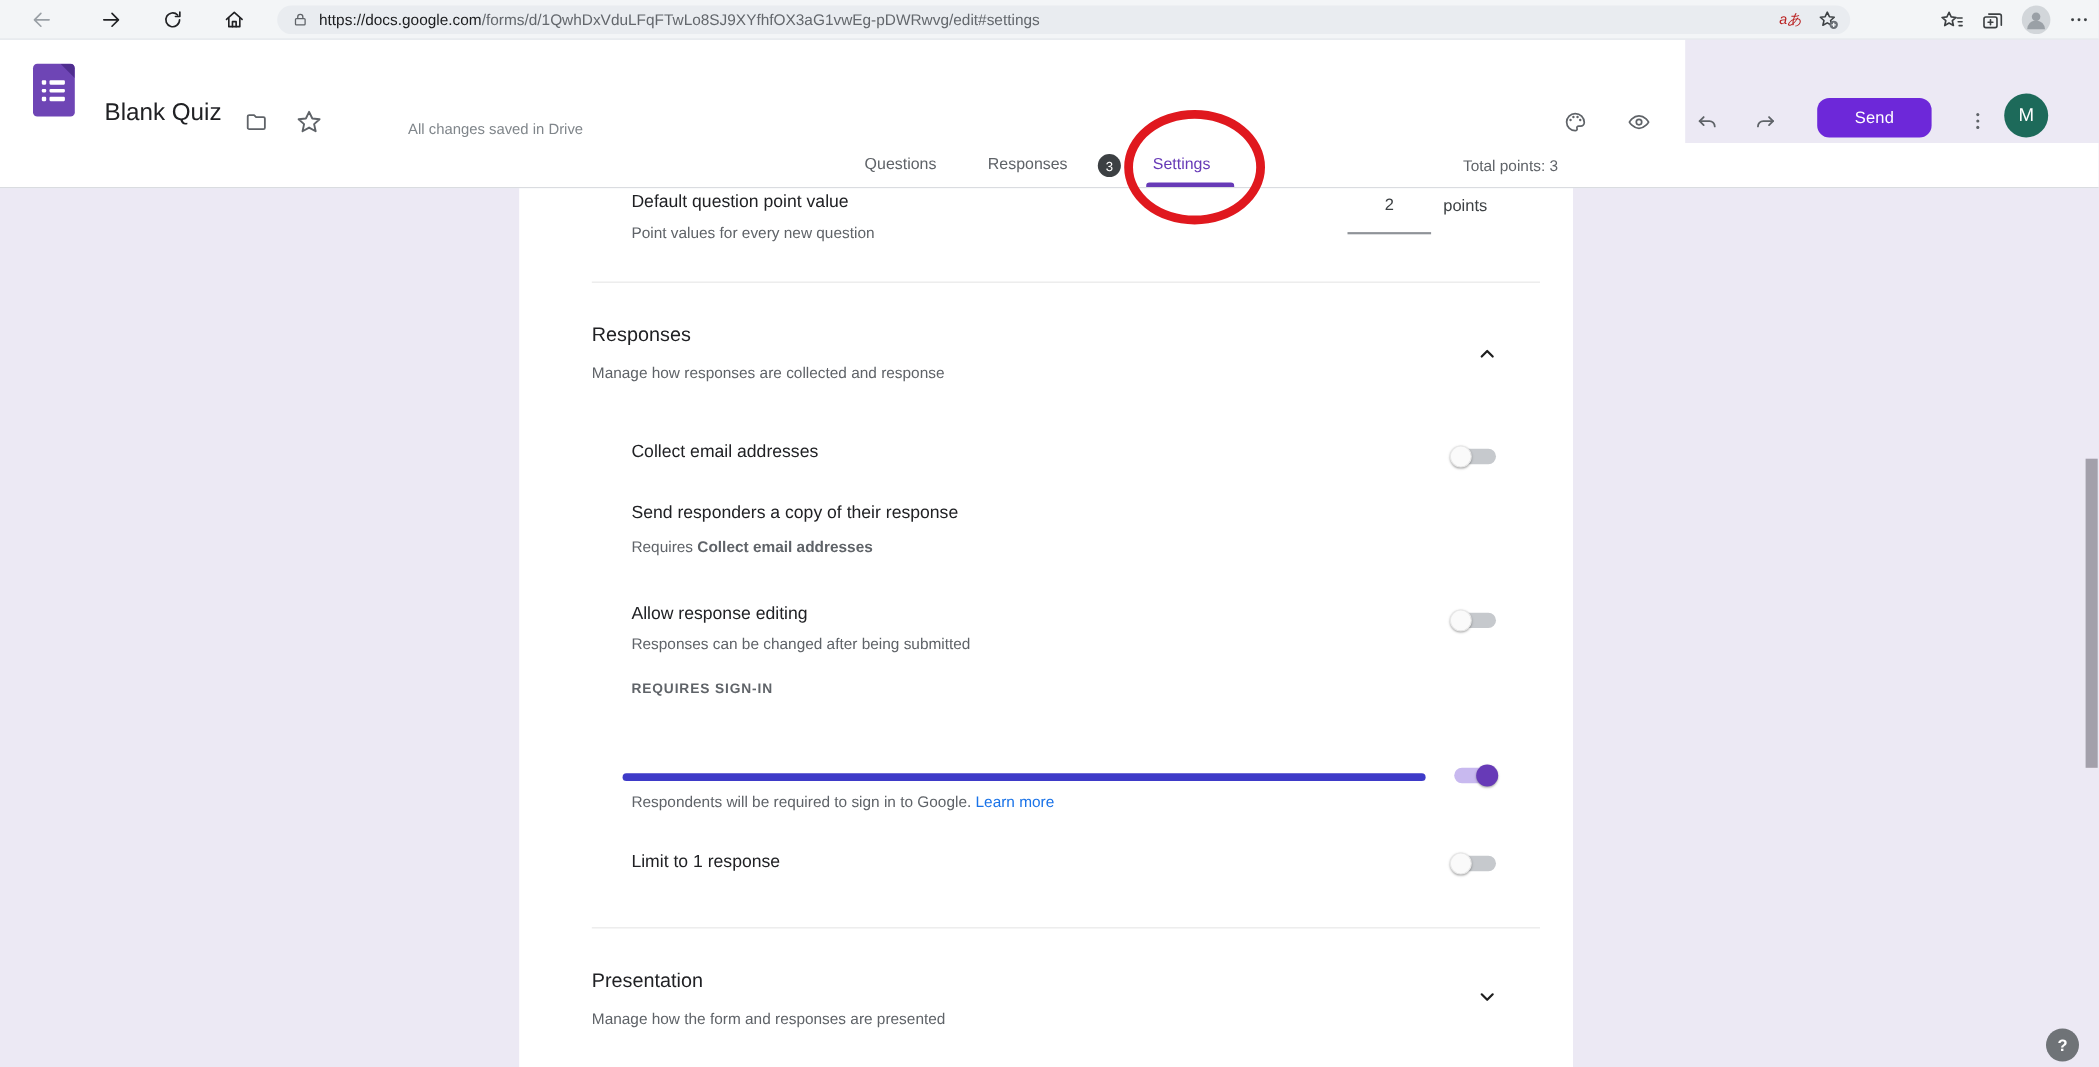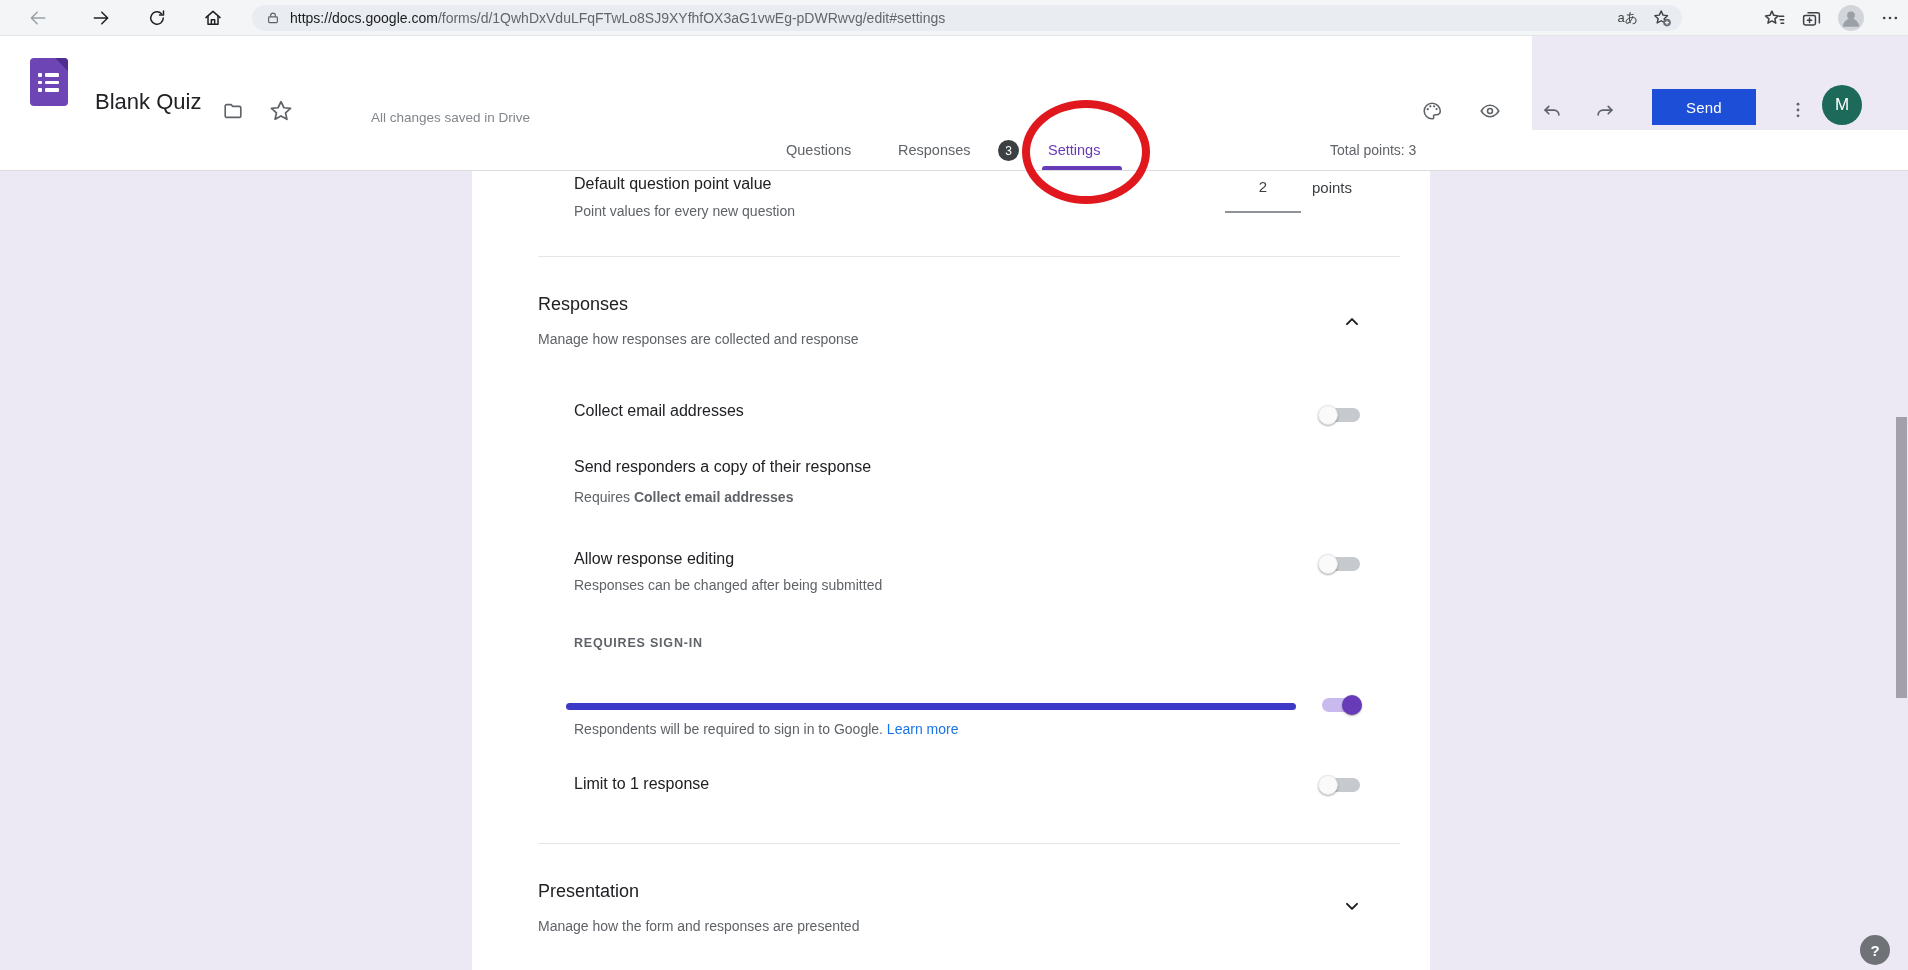--- a/index.html
+++ b/index.html
@@ -11,35 +11,35 @@
 
   
   .browser-bar { position:absolute; top:0; left:0; width:1908px; height:36px; background:#f3f5f7; border-bottom:1px solid #e2e5e9; z-index:30; }
   .nav-ico { position:absolute; top:8px; width:20px; height:20px; }
   .addr-field { position:absolute; left:252px; top:5px; width:1430px; height:26px; background:#e9ecf0; border-radius:13px; }
   .lock-ico { position:absolute; left:14px; top:6px; width:14px; height:14px; color:#5f6368; }
   .url { position:absolute; left:38px; top:0; height:26px; line-height:26px; font-size:14px; white-space:nowrap; }
   .url .host { color:#1b1c1e; }
   .url .path { color:#63676c; }
   .addr-right { position:absolute; right:10px; top:0; height:26px; display:flex; align-items:center; gap:14px; }
-  .translate-btn { font-size:13px; color:#404040; }
+  .translate-btn { font-size:13px; color:#b91c1c;font-style:italic; }
   .tb-right { position:absolute; right:8px; top:0; height:36px; display:flex; align-items:center; gap:16px; }
 
   
   .forms-header { position:absolute; top:36px; left:0; width:1532px; height:94px; background:#fff; z-index:10; }
   .logo { position:absolute; left:30px; top:22px; width:38px; height:48px; background:#6e45b5; border-radius:4px; }
   .logo .fold { position:absolute; top:0; right:0; width:13px; height:13px; background:#4f2d8f; clip-path:polygon(0 0,100% 0,100% 100%); border-top-right-radius:4px; }
   .logo .rows { position:absolute; left:8px; top:15px; }
   .logo .lrow { display:flex; align-items:center; margin-bottom:4px; }
   .logo .dot { width:3.5px; height:3.5px; background:#fff; border-radius:1px; margin-right:3.5px; }
   .logo .bar { width:14px; height:3.5px; background:#fff; border-radius:1px; }
   .form-title { position:absolute; left:95px; top:53px; font-size:22px; color:#202124; }
   .hdr-ico { position:absolute; top:64px; width:22px; height:22px; color:#5f6368; }
   .saved-status { position:absolute; left:327px; top:74px; font-size:13.5px; color:#80868b;margin-left:44px; }
-  .send-btn { position:absolute; left:1652px; top:53px; width:104px; height:36px; background:#1d4ed8; color:#fff; border:none; border-radius:0; font-size:15px; font-weight:500; font-family:inherit; letter-spacing:.2px; }
+  .send-btn { position:absolute; left:1652px; top:53px; width:104px; height:36px; background:#6d28d9; color:#fff; border:none; border-radius:11px; font-size:15px; font-weight:500; font-family:inherit; letter-spacing:.2px; }
   .avatar { position:absolute; left:1822px; top:49px; width:40px; height:40px; border-radius:50%; background:#1d6a5a; color:#fff; font-size:17px; font-weight:500; display:flex; align-items:center; justify-content:center; }
 
   
   .tab-bar { position:absolute; top:130px; left:0; width:1908px; height:41px; background:#fff; border-bottom:1px solid #dadce0; z-index:10; }
   .tab { position:absolute; top:0; height:40px; line-height:40px; font-size:14.5px; color:#5f6368; }
   .tab-settings { color:#673ab7; }
   .tab-underline { position:absolute; left:1042px; bottom:0; width:80px; height:4px; background:#673ab7; border-radius:3px 3px 0 0; }
   .resp-badge { position:absolute; left:998px; top:10px; width:21px; height:21px; border-radius:50%; background:#3c4043; color:#fff; font-size:12px; display:flex; align-items:center; justify-content:center; }
   .total-points { position:absolute; left:1330px; top:0; height:40px; line-height:40px; font-size:14px; color:#5f6368; }
 
@@ -70,21 +70,21 @@
   .toggle.off .track { background:#c6c9cd; }
   .toggle.off .thumb { left:0; background:#fafafa; border:1px solid #e8e8e8; }
   .toggle.on .track { background:#c8b9ef; }
   .toggle.on .thumb { left:24px; background:#673ab7; }
 
   
   .dropdown { position:absolute; left:674px; top:279px; width:226px; height:64px; border:1px solid #d9dbdf; border-radius:5px; background:#fff; }
   .dropdown .val { position:absolute; left:24px; top:0; height:62px; line-height:62px; font-size:15px; color:#80868b; }
   .dropdown .caret { position:absolute; right:26px; top:28px; width:0; height:0; border-left:5.5px solid transparent; border-right:5.5px solid transparent; border-top:6px solid #5f6368; }
 
-  .signin-hdr { position:absolute; left:102px; top:465px; font-size:12.5px; font-weight:600; letter-spacing:.8px; color:#5f6368; }
+  .signin-hdr { position:absolute; left:102px; top:448px; font-size:12.5px; font-weight:600; letter-spacing:.8px; color:#5f6368; }
   .link { color:#1a73e8; }
 
   .help-btn { position:absolute; left:1860px; top:764px; width:30px; height:30px; border-radius:50%; background:#6f7377; color:#fff; font-size:15px; font-weight:700; display:flex; align-items:center; justify-content:center; }
 
   .scroll-thumb { position:absolute; left:1896px; top:246px; width:11px; height:281px; background:#a3a0ab; }
 
   .person-wrap { width:26px; height:26px; border-radius:50%; background:#d2d6da; overflow:hidden; position:relative; }
 </style>
 </head>
 <body>

